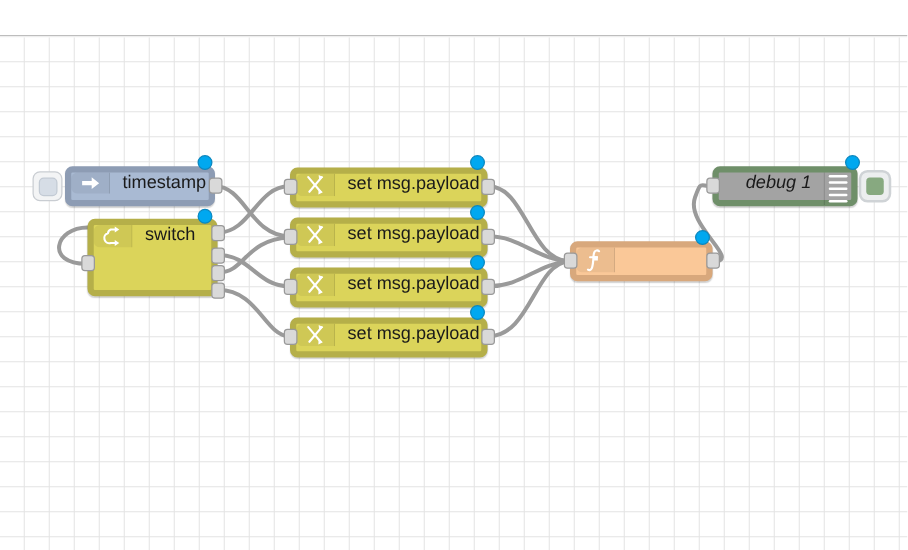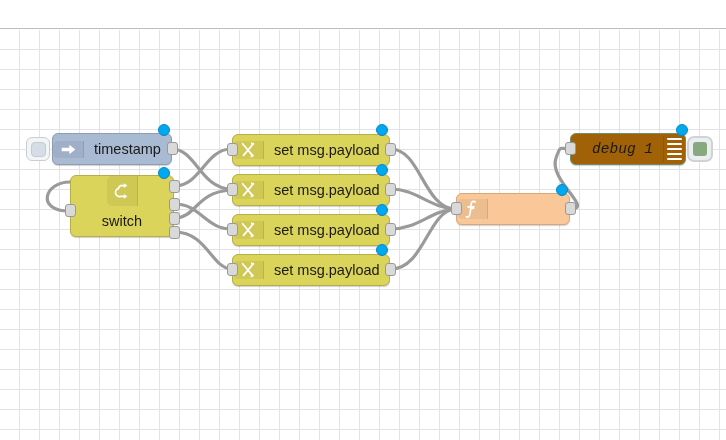--- a/index.html
+++ b/index.html
@@ -33,23 +33,23 @@
     position:absolute;left:0;top:0;width:726px;height:440px;
     pointer-events:none;
   }
   .wire{
     fill:none;stroke:#9a9a9a;stroke-width:3.2;stroke-linecap:round;
   }
   
   .node{
     position:absolute;
     box-sizing:border-box;
-    border:1px solid #7f1d1d;
+    border:5px solid #7f1d1d;
     border-radius:6px;
-    display:flex;align-items:center;
+    display:flex;align-items:flex-start;
     box-shadow:0 1px 1px rgba(0,0,0,.18);
   }
   .node .icon-box{
     width:30px;
     display:flex;align-items:center;justify-content:center;
     border-right:1px solid rgba(0,0,0,.10);
     border-top-left-radius:5px;border-bottom-left-radius:5px;
     background:rgba(0,0,0,.055);
     flex:0 0 30px;
   }
@@ -58,24 +58,24 @@
     display:flex;align-items:center;
     padding:0 10px;
     font-size:14.5px;color:#1a1a1a;
     white-space:nowrap;overflow:hidden;
   }
   .node .label.right-align{justify-content:flex-end;}
   .node .label.italic{font-style:italic;}
 
   
   .node.inject{background:#a9bad3;border-color:#8d9cb4;}
-  .node.switch{background:#dbd45a;border-color:#b5af49;flex-direction:column;}
+  .node.switch{background:#dbd45a;border-color:#b5af49;}
   .node.change{background:#dbd45a;border-color:#b5af49;}
   .node.func  {background:#fac898;border-color:#d8a87c;}
-  .node.debug {background:#a16207;border-color:#6f8f69;font-family:Liberation Mono, monospace;}
+  .node.debug {background:#a3a3a3;border-color:#6f8f69;}
 
   
   .port{
     position:absolute;
     width:11px;height:13px;
     background:#d9d9d9;
     border:1px solid #999;
     border-radius:3px;
     box-sizing:border-box;
   }

